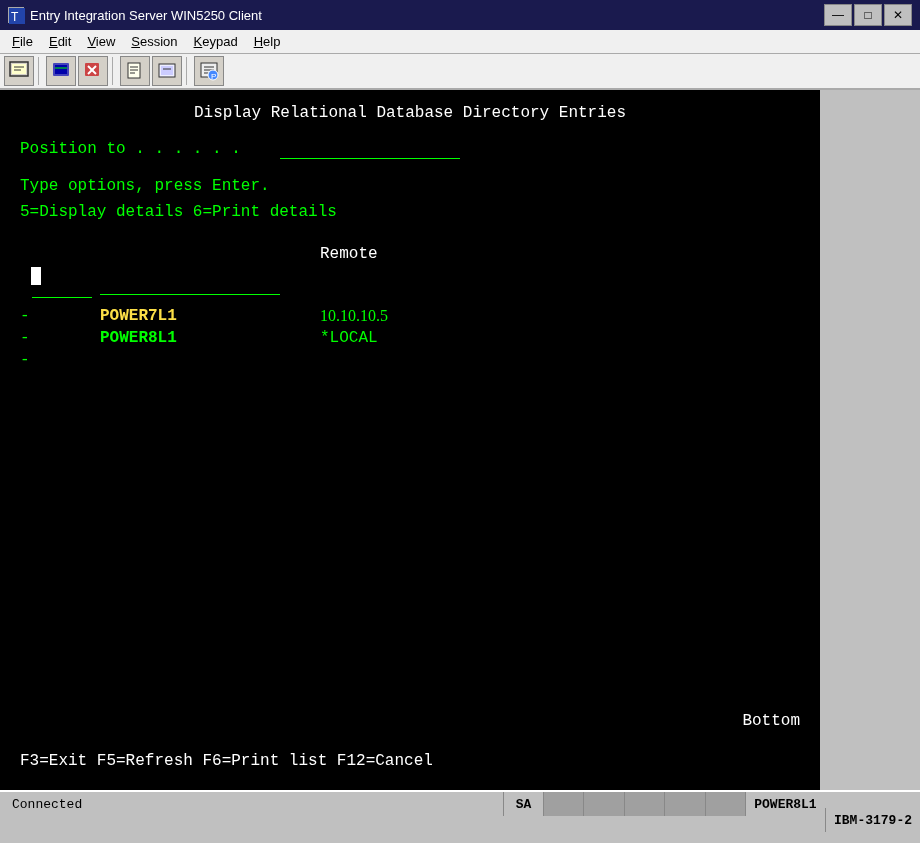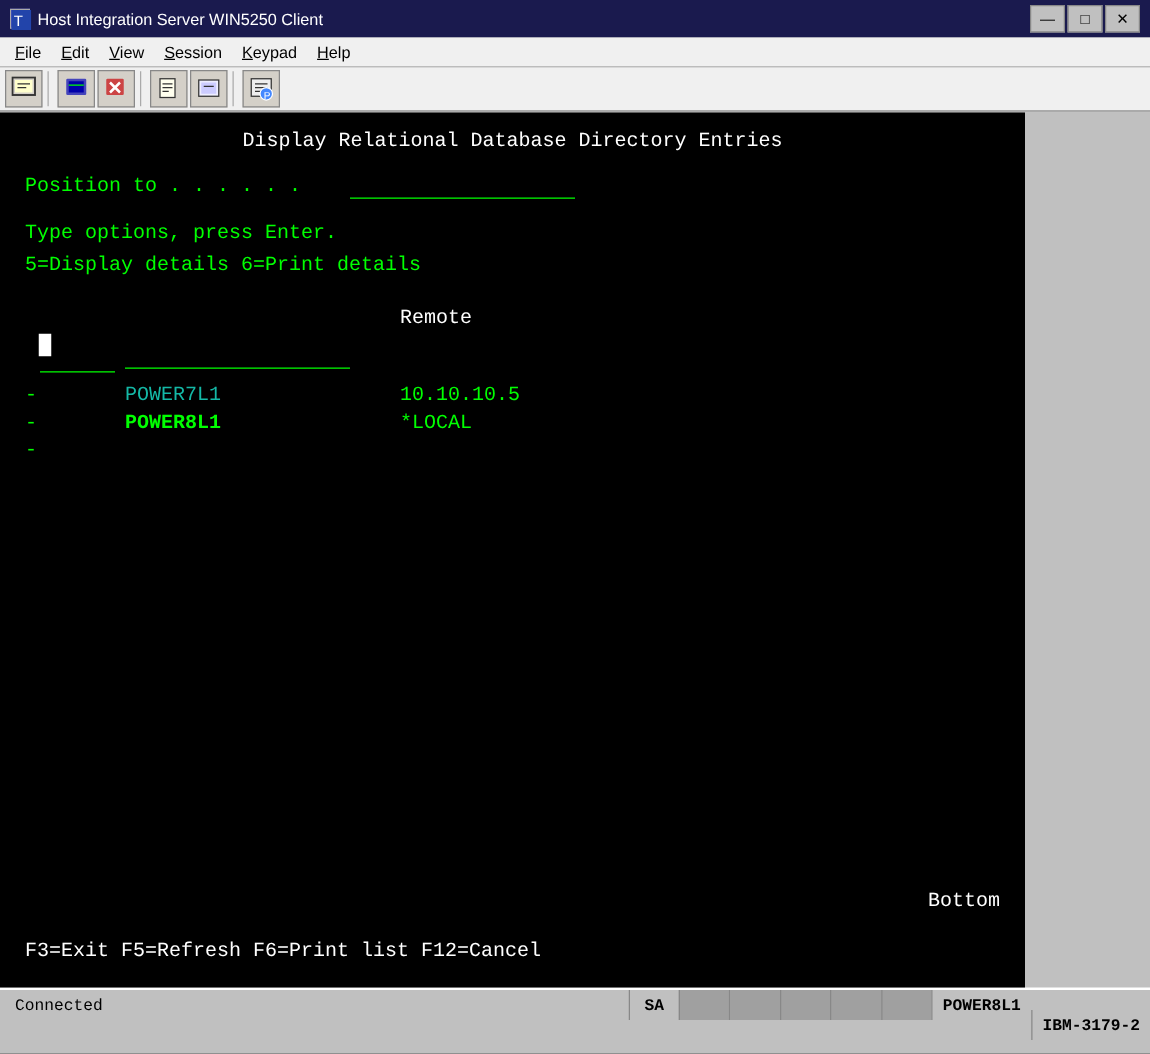--- a/index.html
+++ b/index.html
@@ -92,21 +92,21 @@
 <body>
 
 <div class="title-bar">
   <div class="title-bar-left">
     <div class="title-bar-icon">
       <svg width="16" height="16" viewBox="0 0 16 16">
         <rect width="16" height="16" fill="#2244aa"></rect>
         <text x="2" y="13" font-size="12" fill="white">T</text>
       </svg>
     </div>
-    <span>Host Integration Server WIN5250 Client</span>
+    <span>Entry Integration Server WIN5250 Client</span>
   </div>
   <div class="title-bar-controls">
     <div class="title-btn">—</div>
     <div class="title-btn">□</div>
     <div class="title-btn">✕</div>
   </div>
 </div>
 
 <div class="menu-bar">
   <div class="menu-item"><u>F</u>ile</div>
@@ -202,22 +202,22 @@
       <span style="display:inline-block; width:60px; border-bottom: 1px solid #00ff00; margin-left:2px;"></span>
     </span>
     <span style="width:220px;">
       <span style="display:inline-block; width:180px; border-bottom: 1px solid #00ff00;">&nbsp;</span>
     </span>
   </div>
 
   <div style="display:flex; align-items:center; margin-bottom: 4px;">
     <span style="width:10px; color:#00ff00;">-</span>
     <span style="width:70px;">&nbsp;</span>
-    <span style="width:220px; color:#14b8a6; font-weight:normal;">POWER7L1</span>
-    <span style="width:200px; color:#00ff00;">10.10.10.5</span>
+    <span style="width:220px; color:#fde047; font-weight:bold;">POWER7L1</span>
+    <span style="width:200px; color:#00ff00;font-family:Liberation Serif, serif;">10.10.10.5</span>
     <span>&nbsp;</span>
   </div>
   <div style="display:flex; align-items:center; margin-bottom: 4px;">
     <span style="width:10px; color:#00ff00;">-</span>
     <span style="width:70px;">&nbsp;</span>
     <span style="width:220px; color:#00ff00; font-weight:bold;">POWER8L1</span>
     <span style="width:200px; color:#00ff00;">*LOCAL</span>
     <span>&nbsp;</span>
   </div>
   <div style="display:flex; align-items:center; margin-bottom: 4px;">

